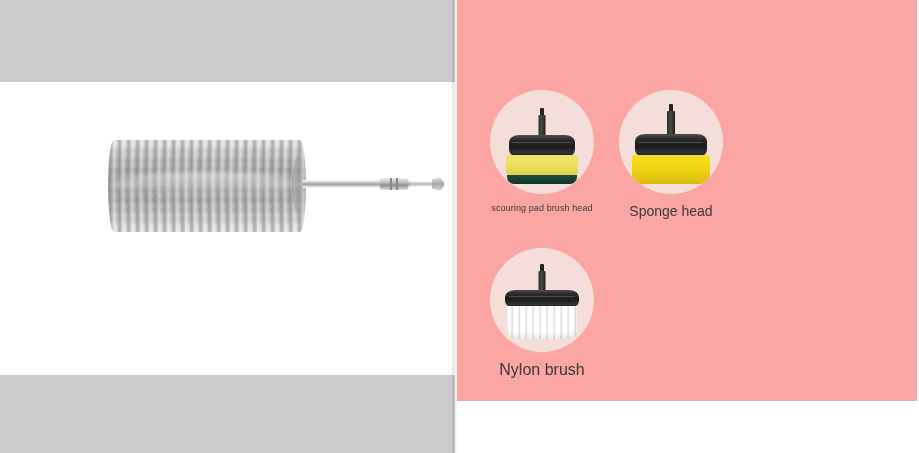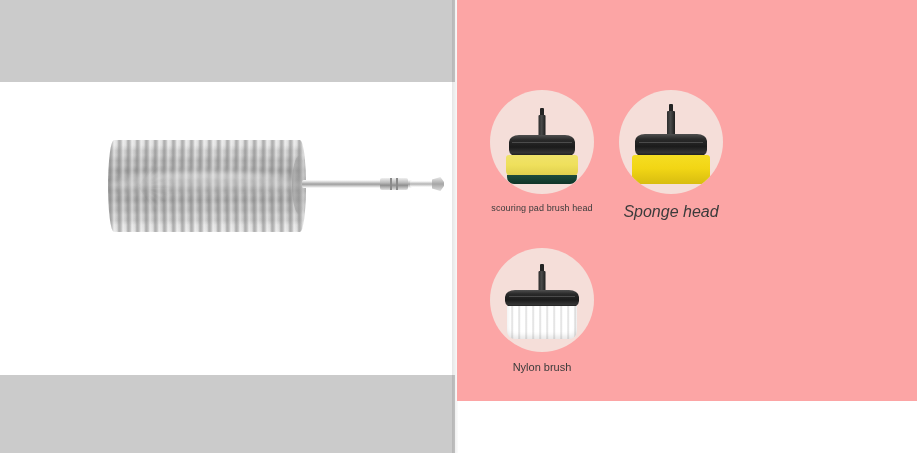--- a/index.html
+++ b/index.html
@@ -184,22 +184,22 @@
     background: #f5ded9;
     overflow: hidden;
   }
   .acc-label {
     margin-top: 9px;
     text-align: center;
     color: #3b3b3b;
     white-space: nowrap;
   }
   .acc-label.small { font-size: 9px; letter-spacing: .1px; }
-  .acc-label.medium { font-size: 11px; }
-  .acc-label.large { font-size: 16px; font-style: italic; }
+  .acc-label.medium { font-size: 16px; }
+  .acc-label.large { font-size: 14px; }
 
   
   .stem {
     position: absolute;
     left: 50%;
     transform: translateX(-50%);
     background: linear-gradient(to right, #2c2c2c, #4a4a4a 45%, #1d1d1d);
     border-radius: 1px;
   }
   .stem-tip {

